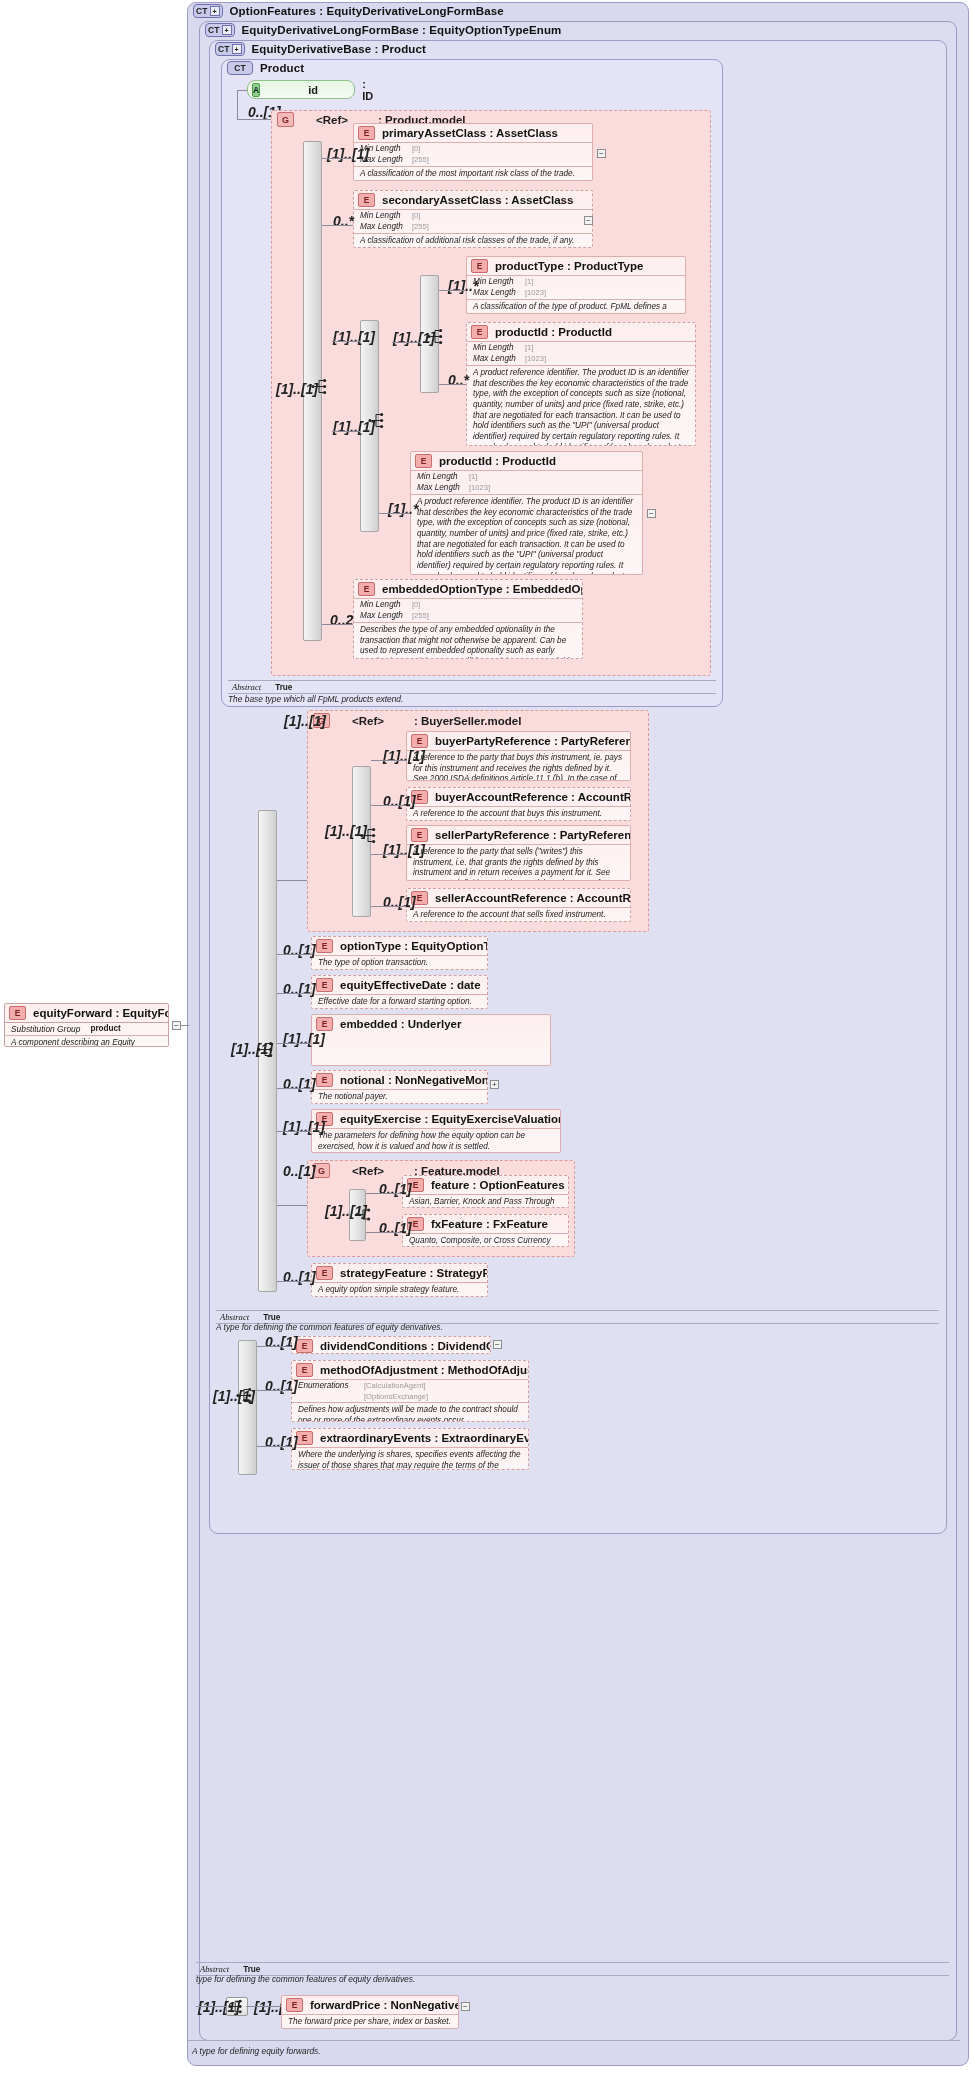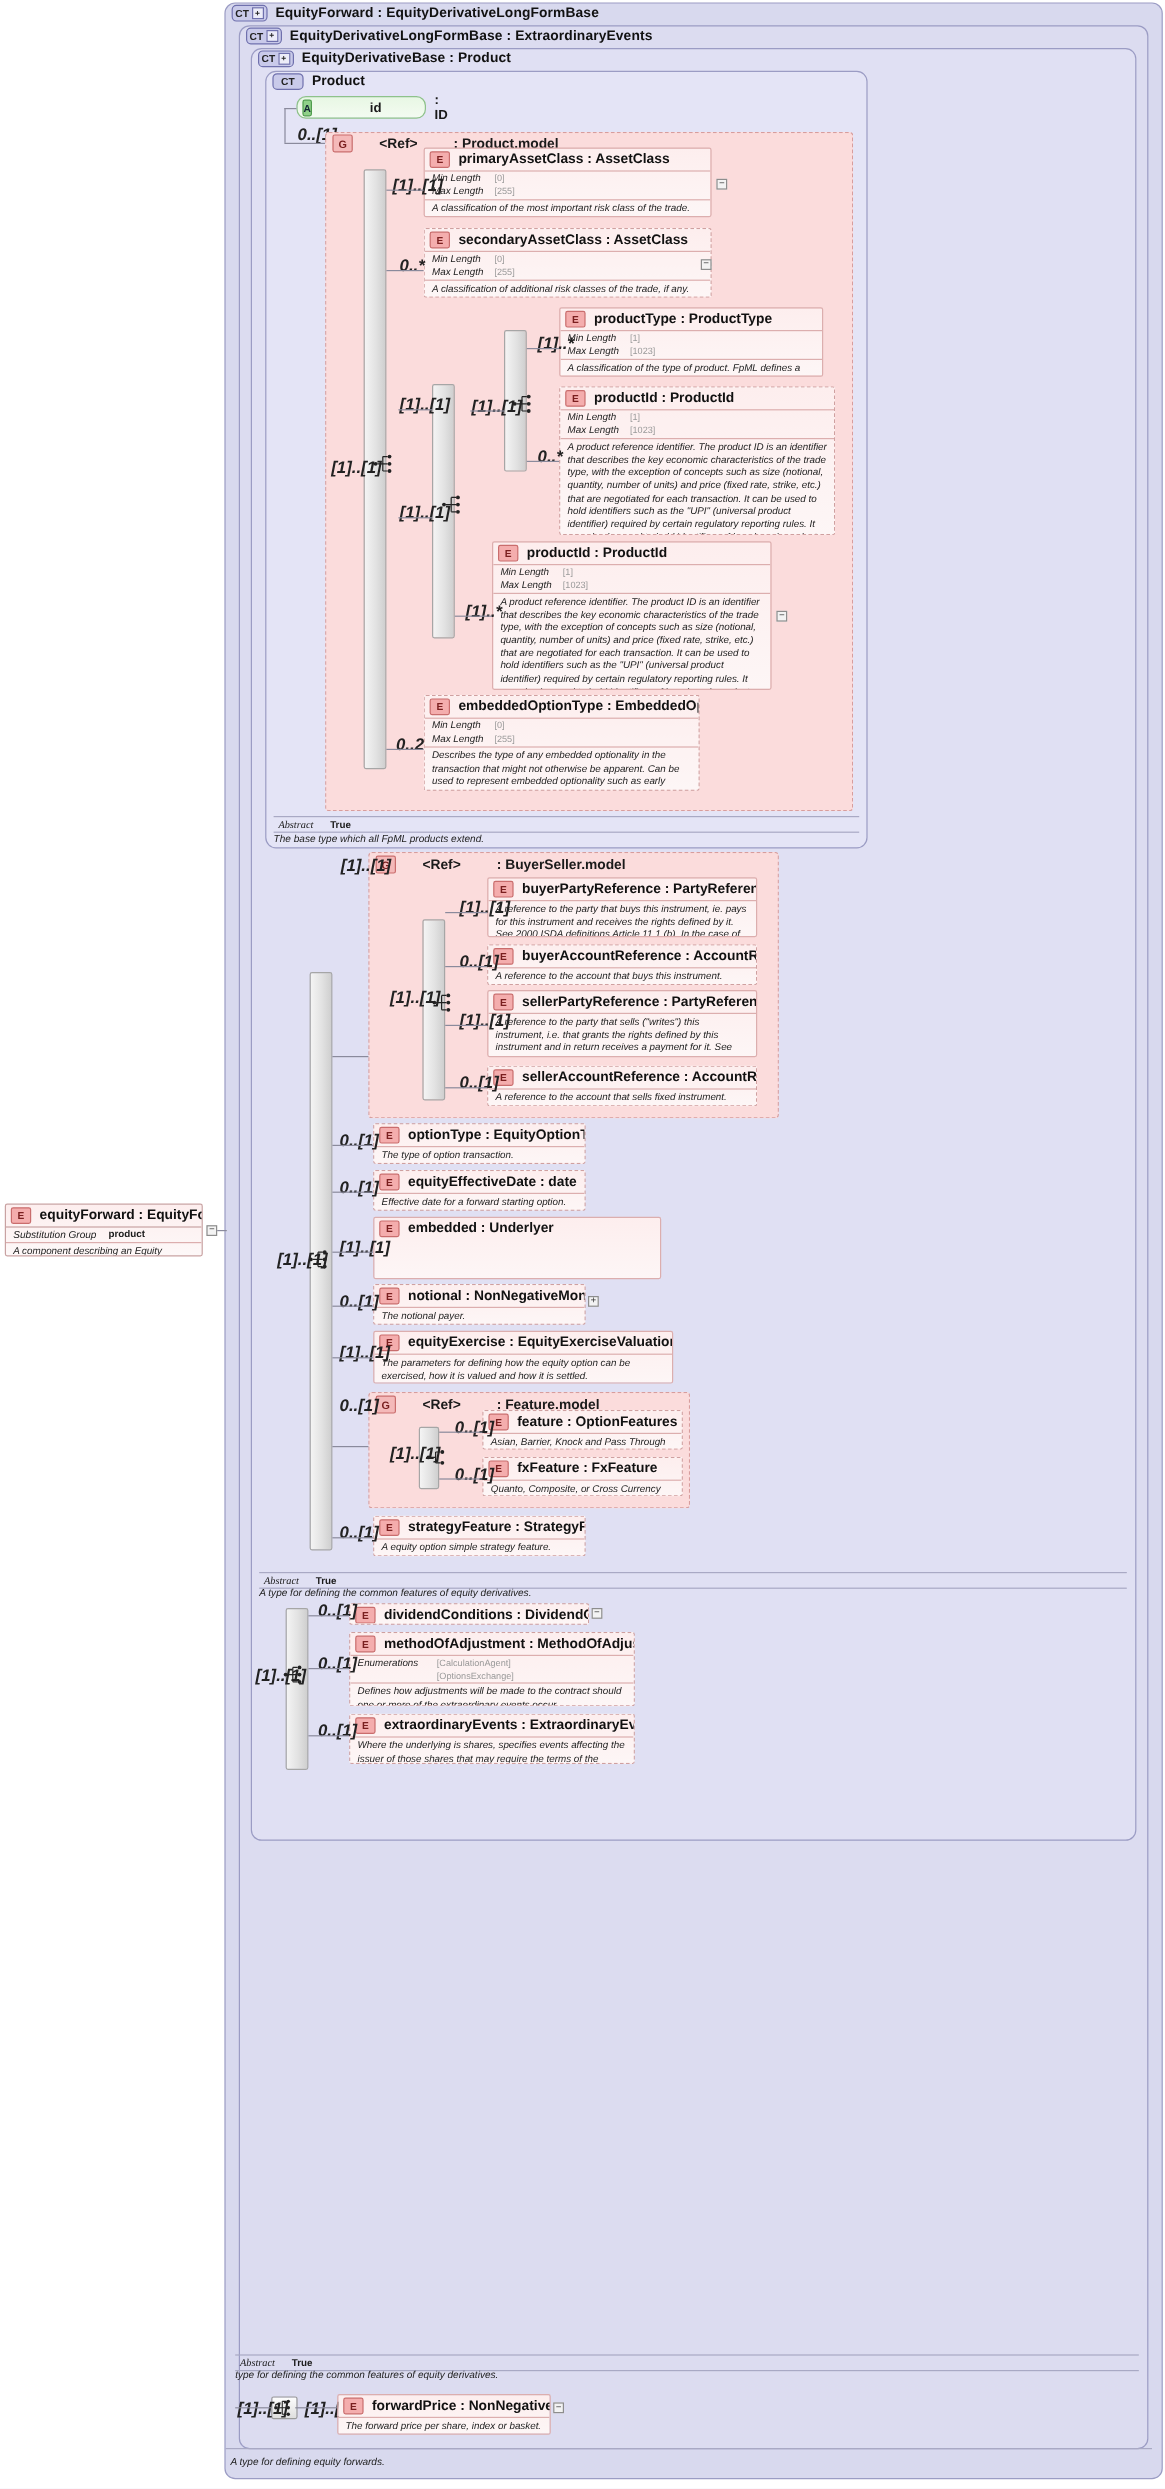--- a/index.html
+++ b/index.html
@@ -222,25 +222,25 @@
 </head>
 <body>
 
 <div class="ctbox lvl1" style="left:187px; top:2px; width:782px; height:2064px;"></div>
 <div class="ctbox lvl2" style="left:199px; top:21px; width:758px; height:2020px;"></div>
 <div class="ctbox lvl3" style="left:209px; top:40px; width:738px; height:1494px;"></div>
 <div class="ctbox lvl4" style="left:221px; top:59px; width:502px; height:648px;"></div>
 
 <div class="ct-head" style="left:193px; top:4px;">
   <span class="ct-tag plus">CT</span>
-  <span>EquityForward : EquityDerivativeLongFormBase</span>
+  <span>OptionFeatures : EquityDerivativeLongFormBase</span>
 </div>
 <div class="ct-head" style="left:205px; top:23px;">
   <span class="ct-tag plus">CT</span>
-  <span>EquityDerivativeLongFormBase : ExtraordinaryEvents</span>
+  <span>EquityDerivativeLongFormBase : EquityOptionTypeEnum</span>
 </div>
 <div class="ct-head" style="left:215px; top:42px;">
   <span class="ct-tag plus">CT</span>
   <span>EquityDerivativeBase : Product</span>
 </div>
 <div class="ct-head" style="left:227px; top:61px;">
   <span class="ct-tag">CT</span>
   <span>Product</span>
 </div>
 

